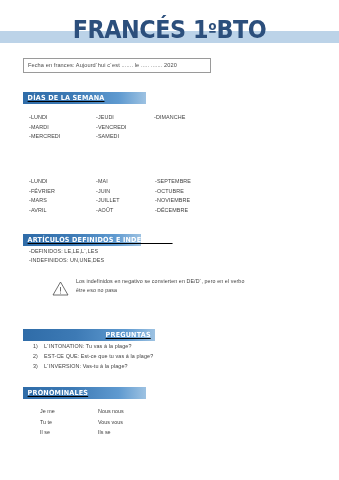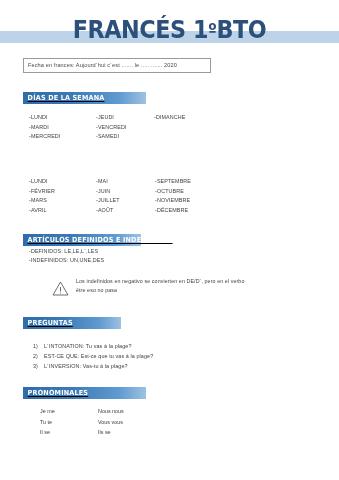--- a/index.html
+++ b/index.html
@@ -138,21 +138,21 @@
         <line x1="8.5" y1="6" x2="8.5" y2="10.5" stroke="#4a4a4a" stroke-width="0.8"></line>
         <circle cx="8.5" cy="12" r="0.5" fill="#4a4a4a"></circle>
       </svg>
     </span>
     <div class="warn-text">
       <div>Los indefinidos en negativo se convierten en DE/D´, pero en el verbo</div>
       <div>être eso no pasa</div>
     </div>
   </div>
 
-  <div class="banner" style="top:317px;width:98px;">
+  <div class="banner" style="top:329px;width:132px;justify-content:flex-end;">
     <span>PREGUNTAS</span>
   </div>
   <div class="q-list">
     <div class="q-row">
       <span class="q-num">1)</span>
       <span class="q-txt">L´INTONATION: Tu vas á la plage?</span>
     </div>
     <div class="q-row">
       <span class="q-num">2)</span>
       <span class="q-txt">EST-CE QUE: Est-ce que tu vas á la plage?</span>

